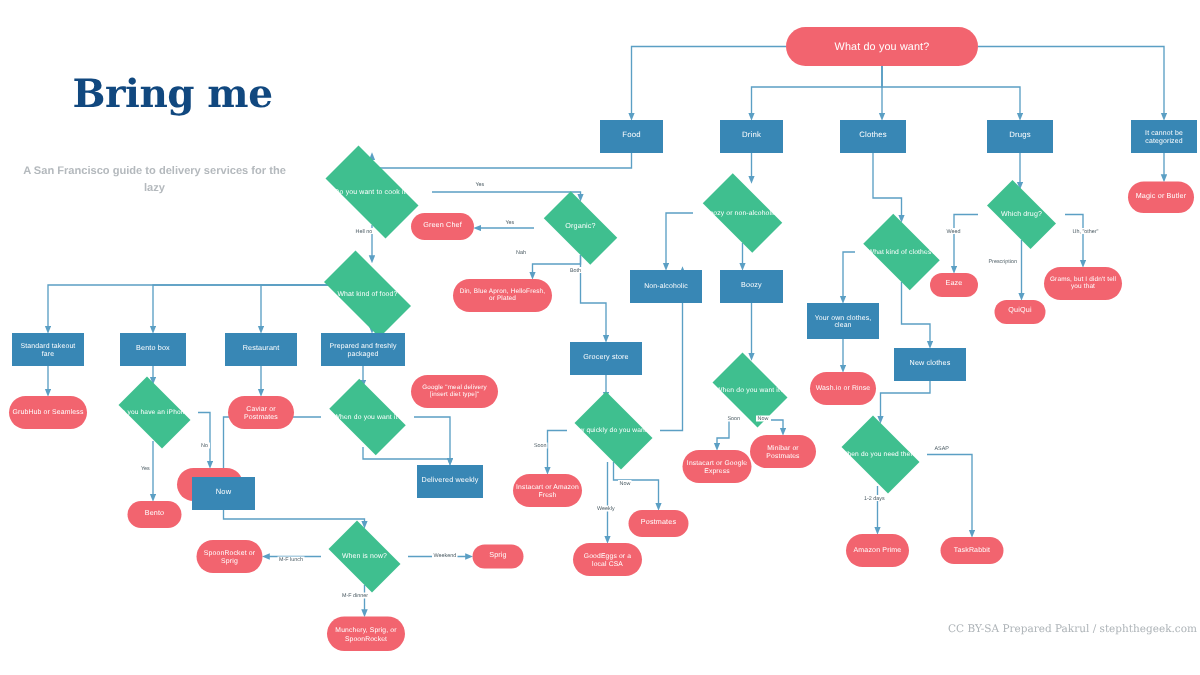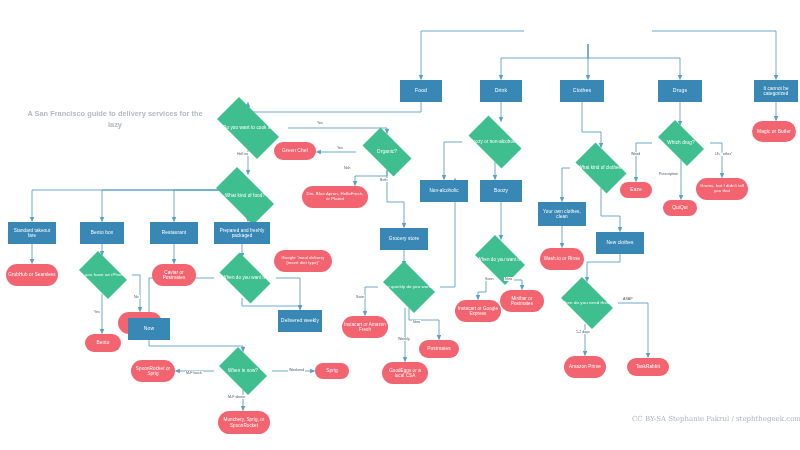--- a/index.html
+++ b/index.html
@@ -49,21 +49,21 @@
     position:absolute;left:20px;top:32px;width:190px;
     font-family:"DejaVu Serif", serif;
     font-weight:bold;
     font-size:26px;
     line-height:1.08;
     color:#11487f;
     text-align:center;
     letter-spacing:-.3px;
   }
   #subtitle{
-    position:absolute;left:22px;top:108px;width:186px;
+    position:absolute;left:10px;top:108px;width:186px;
     font-size:7.4px;
     line-height:1.5;
     color:#b4b9bd;
     text-align:center;
     font-weight:bold;
   }
   #footer{
     position:absolute;left:632px;top:415px;
     font-family:"DejaVu Serif", serif;
     font-size:7px;
@@ -139,25 +139,28 @@
       <path d="M618,303 L648,303 L648,356"></path>
 
       <path d="M680,102 L680,124"></path>
       <path d="M652,143 L636,143 L636,180"></path>
       <path d="M681,160 L681,198"></path>
       <path d="M710,143 L722,143 L722,176"></path>
     </g>
   </svg>
 
   <h1 id="title">
-    <br>
+    <span>Bring me</span><br>
   </h1>
   <div id="subtitle">A San Francisco guide to delivery services for the lazy</div>
-  <div id="footer">CC BY-SA Stephanie Pakrul / stephthegeek.com</div>
-
+  <div id="footer">CC BY-SA Prepared Pakrul / stephthegeek.com</div>
+
+<div class="node pill" style="left: 524px; top: 18px; width: 128px; height: 26px; font-size: 7.2px;">
+      <span>What do you want?</span>
+    </div>
     <div class="node rect" style="left: 400px; top: 80px; width: 42px; height: 22px; font-size: 5.2px;">
       <span>Food</span>
     </div>
     <div class="node rect" style="left: 480px; top: 80px; width: 42px; height: 22px; font-size: 5.2px;">
       <span>Drink</span>
     </div>
     <div class="node rect" style="left: 560px; top: 80px; width: 44px; height: 22px; font-size: 5.2px;">
       <span>Clothes</span>
     </div>
     <div class="node rect" style="left: 658px; top: 80px; width: 44px; height: 22px; font-size: 5.2px;">

